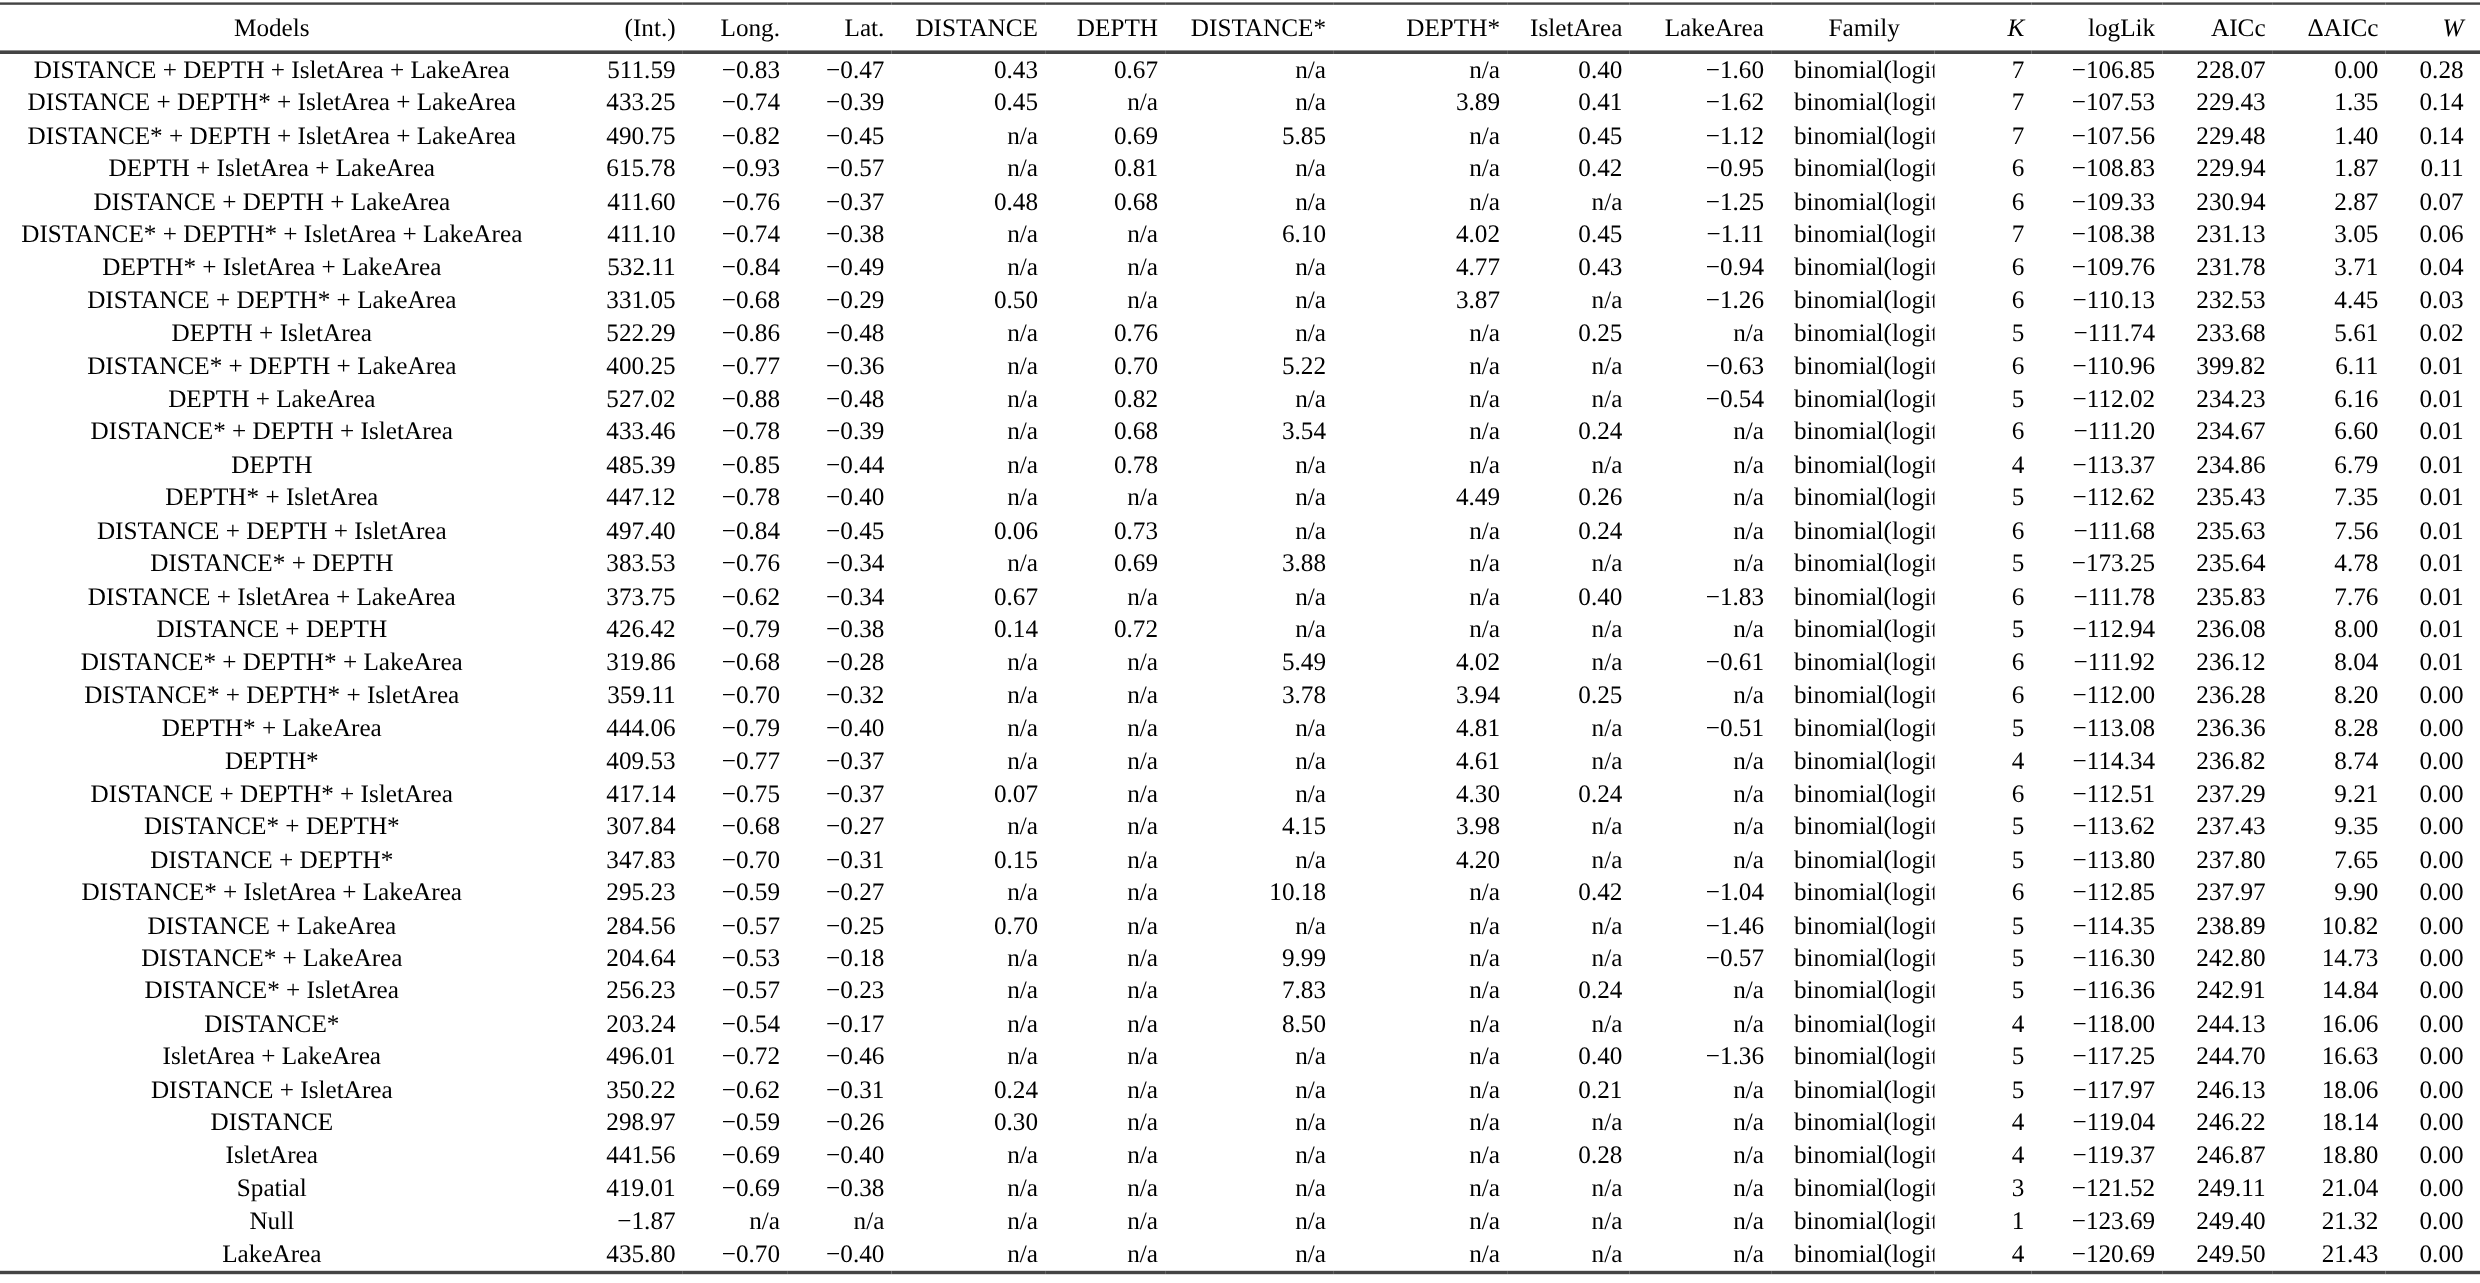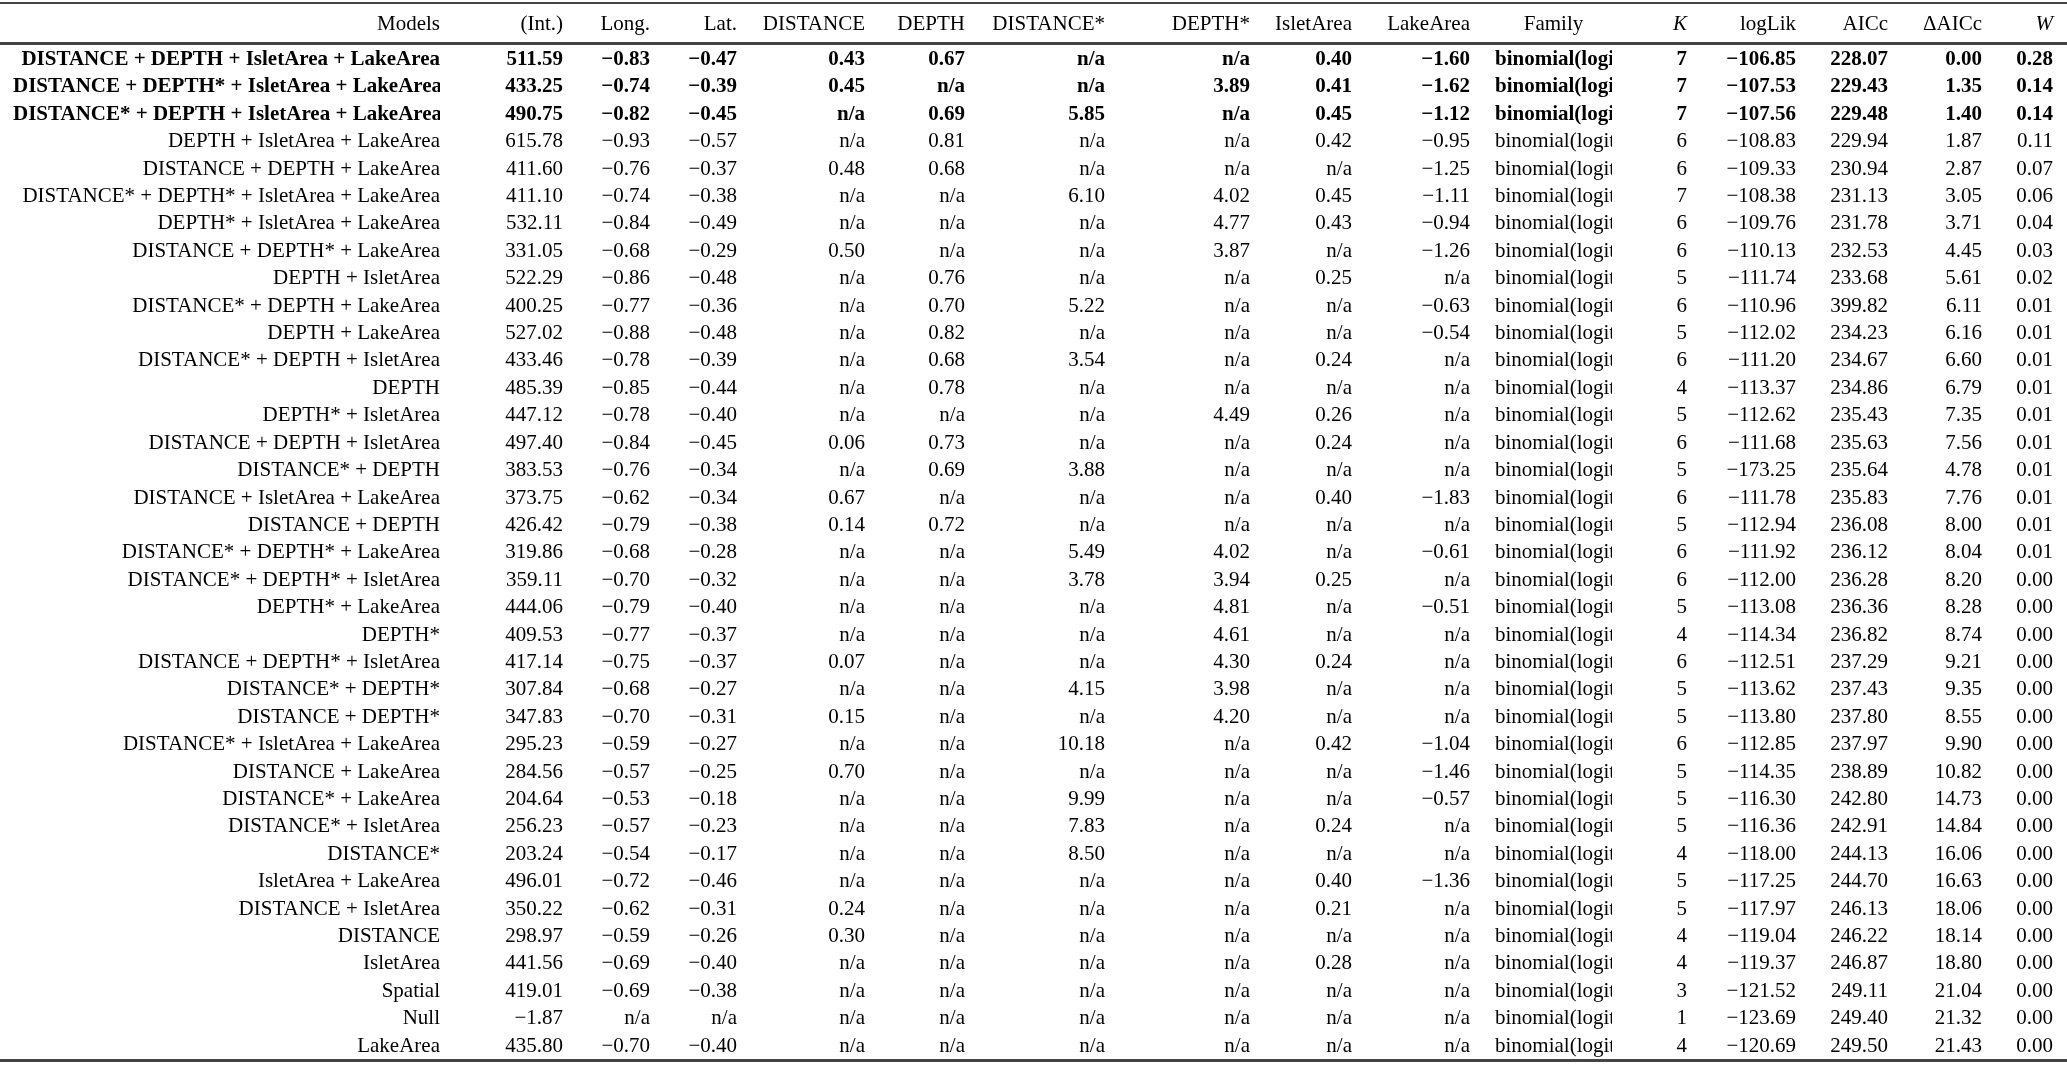--- a/index.html
+++ b/index.html
@@ -47,26 +47,26 @@
   }
   tbody td {
     font-size: 21px;
     height: 27.4px;
     line-height: 27.4px;
     vertical-align: middle;
     white-space: nowrap;
     overflow: hidden;
     padding: 0;
   }
-  .al { text-align: right;  padding-left: 13px; }
+  .al { text-align: center;  padding-left: 13px; }
   .fam { text-align: center; padding-left: 19px; }
   .ar { text-align: right; padding-right: 6px; }
   .last { padding-right: 14px; }
   .italic { font-style: italic; }
-  tr.bold td { font-weight: bold; }
+  tr.bold td { font-weight: normal; }
 </style>
 </head>
 <body>
 
 <table class="model-table">
   <colgroup>
     <col class="c0">
       <col class="c1">
       <col class="c2">
       <col class="c3">
@@ -544,21 +544,21 @@
         <td class="ar">0.15</td>
         <td class="ar">n/a</td>
         <td class="ar">n/a</td>
         <td class="ar">4.20</td>
         <td class="ar">n/a</td>
         <td class="ar">n/a</td>
         <td class="fam">binomial(logit)</td>
         <td class="ar">5</td>
         <td class="ar">−113.80</td>
         <td class="ar">237.80</td>
-        <td class="ar">8.55</td>
+        <td class="ar">7.65</td>
         <td class="ar last">0.00</td>
       </tr>
       <tr>
         <td class="al">DISTANCE* + IsletArea + LakeArea</td>
         <td class="ar">295.23</td>
         <td class="ar">−0.59</td>
         <td class="ar">−0.27</td>
         <td class="ar">n/a</td>
         <td class="ar">n/a</td>
         <td class="ar">10.18</td>

